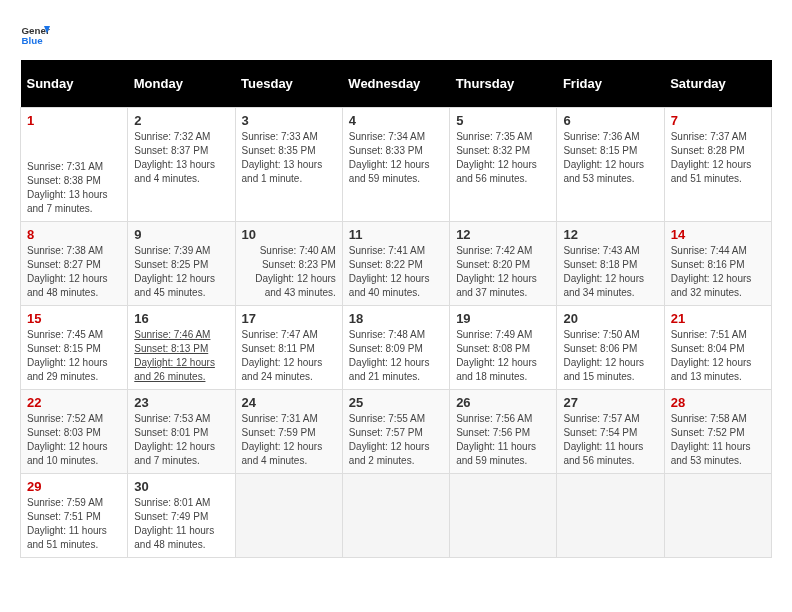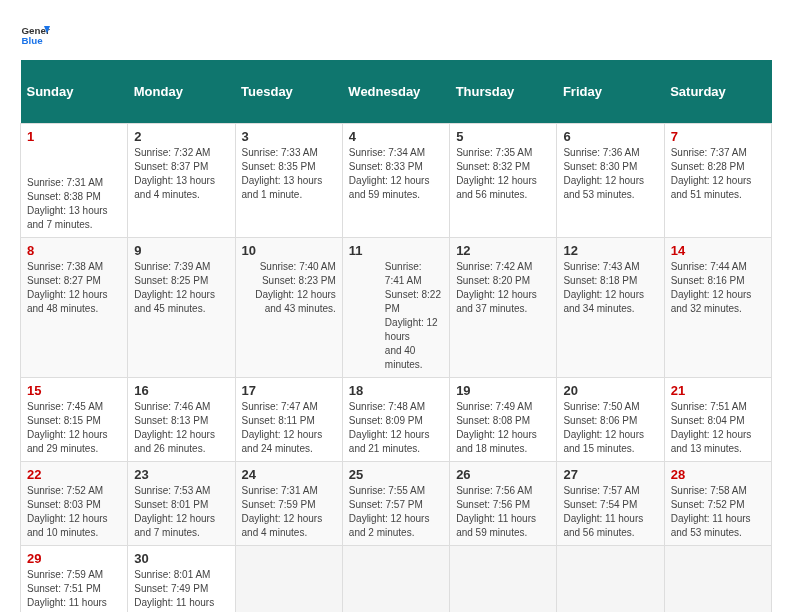--- a/index.html
+++ b/index.html
@@ -36,23 +36,23 @@
     .subtitle {
       font-size: 14px;
       color: #555;
     }
     table {
       width: 100%;
       border-collapse: collapse;
       font-size: 11px;
     }
     thead tr th {
-      background-color: #0f766e;
+      background-color: #000000;
       color: white;
-      padding: 24px 6px;
+      padding: 16px 6px;
       text-align: left;
       font-size: 13px;
       font-weight: bold;
     }
     tbody tr td {
       border: 1px solid #ddd;
       vertical-align: top;
       padding: 5px 6px;
       min-height: 80px;
       width: 14.28%;
@@ -145,21 +145,21 @@
         <td>
           <span class="day-number">5</span>
           <div class="day-info" style="white-space: pre-line;">Sunrise: 7:35 AM
 Sunset: 8:32 PM
 Daylight: 12 hours
 and 56 minutes.</div>
         </td>
         <td>
           <span class="day-number">6</span>
           <div class="day-info" style="white-space: pre-line;">Sunrise: 7:36 AM
-Sunset: 8:30 PM
+Sunset: 8:15 PM
 Daylight: 12 hours
 and 53 minutes.</div>
         </td>
         <td>
           <span class="day-number">7</span>
           <div class="day-info" style="white-space: pre-line;">Sunrise: 7:37 AM
 Sunset: 8:28 PM
 Daylight: 12 hours
 and 51 minutes.</div>
         </td>
@@ -181,21 +181,21 @@
         </td>
         <td>
           <span class="day-number">10</span>
           <div class="day-info" style="white-space: pre-line; text-align: right;">Sunrise: 7:40 AM
 Sunset: 8:23 PM
 Daylight: 12 hours
 and 43 minutes.</div>
         </td>
         <td>
           <span class="day-number">11</span>
-          <div class="day-info" style="white-space: pre-line; margin-left: 36px;">Sunrise: 7:41 AM
+          <div class="day-info" style="white-space: pre-line;">Sunrise: 7:41 AM
 Sunset: 8:22 PM
 Daylight: 12 hours
 and 40 minutes.</div>
         </td>
         <td>
           <span class="day-number">12</span>
           <div class="day-info" style="white-space: pre-line;">Sunrise: 7:42 AM
 Sunset: 8:20 PM
 Daylight: 12 hours
 and 37 minutes.</div>
@@ -218,21 +218,21 @@
       <tr>
         <td>
           <span class="day-number">15</span>
           <div class="day-info" style="white-space: pre-line;">Sunrise: 7:45 AM
 Sunset: 8:15 PM
 Daylight: 12 hours
 and 29 minutes.</div>
         </td>
         <td>
           <span class="day-number">16</span>
-          <div class="day-info" style="white-space: pre-line;">Sunrise: 7:46 AM
+          <div class="day-info" style="white-space: pre-line; text-decoration: underline;">Sunrise: 7:46 AM
 Sunset: 8:13 PM
 Daylight: 12 hours
 and 26 minutes.</div>
         </td>
         <td>
           <span class="day-number">17</span>
           <div class="day-info" style="white-space: pre-line;">Sunrise: 7:47 AM
 Sunset: 8:11 PM
 Daylight: 12 hours
 and 24 minutes.</div>

